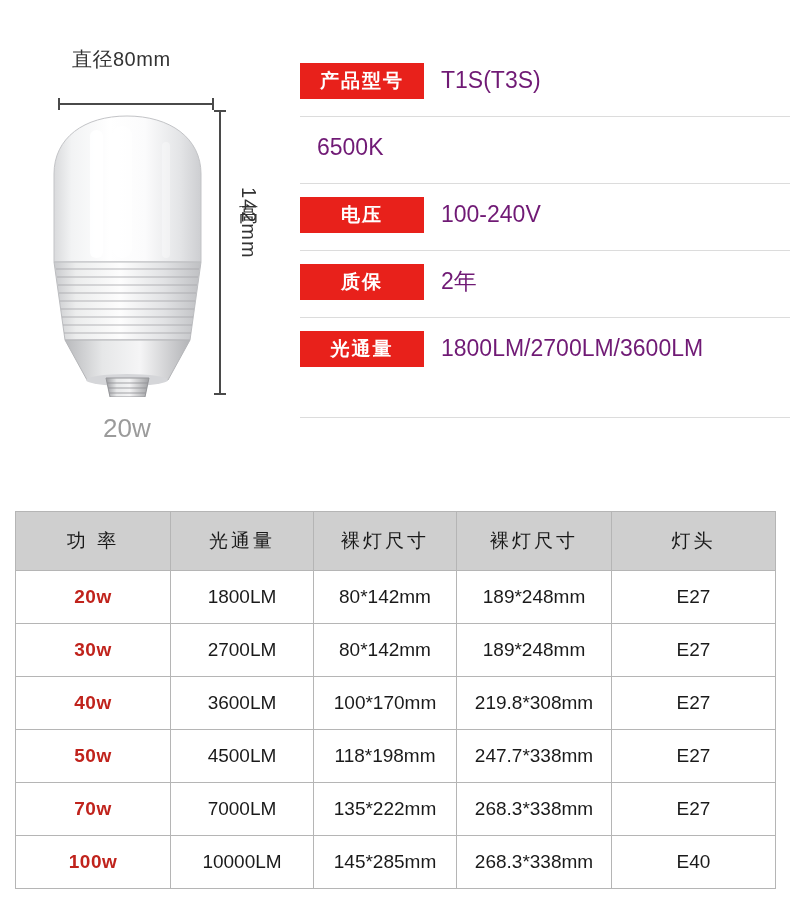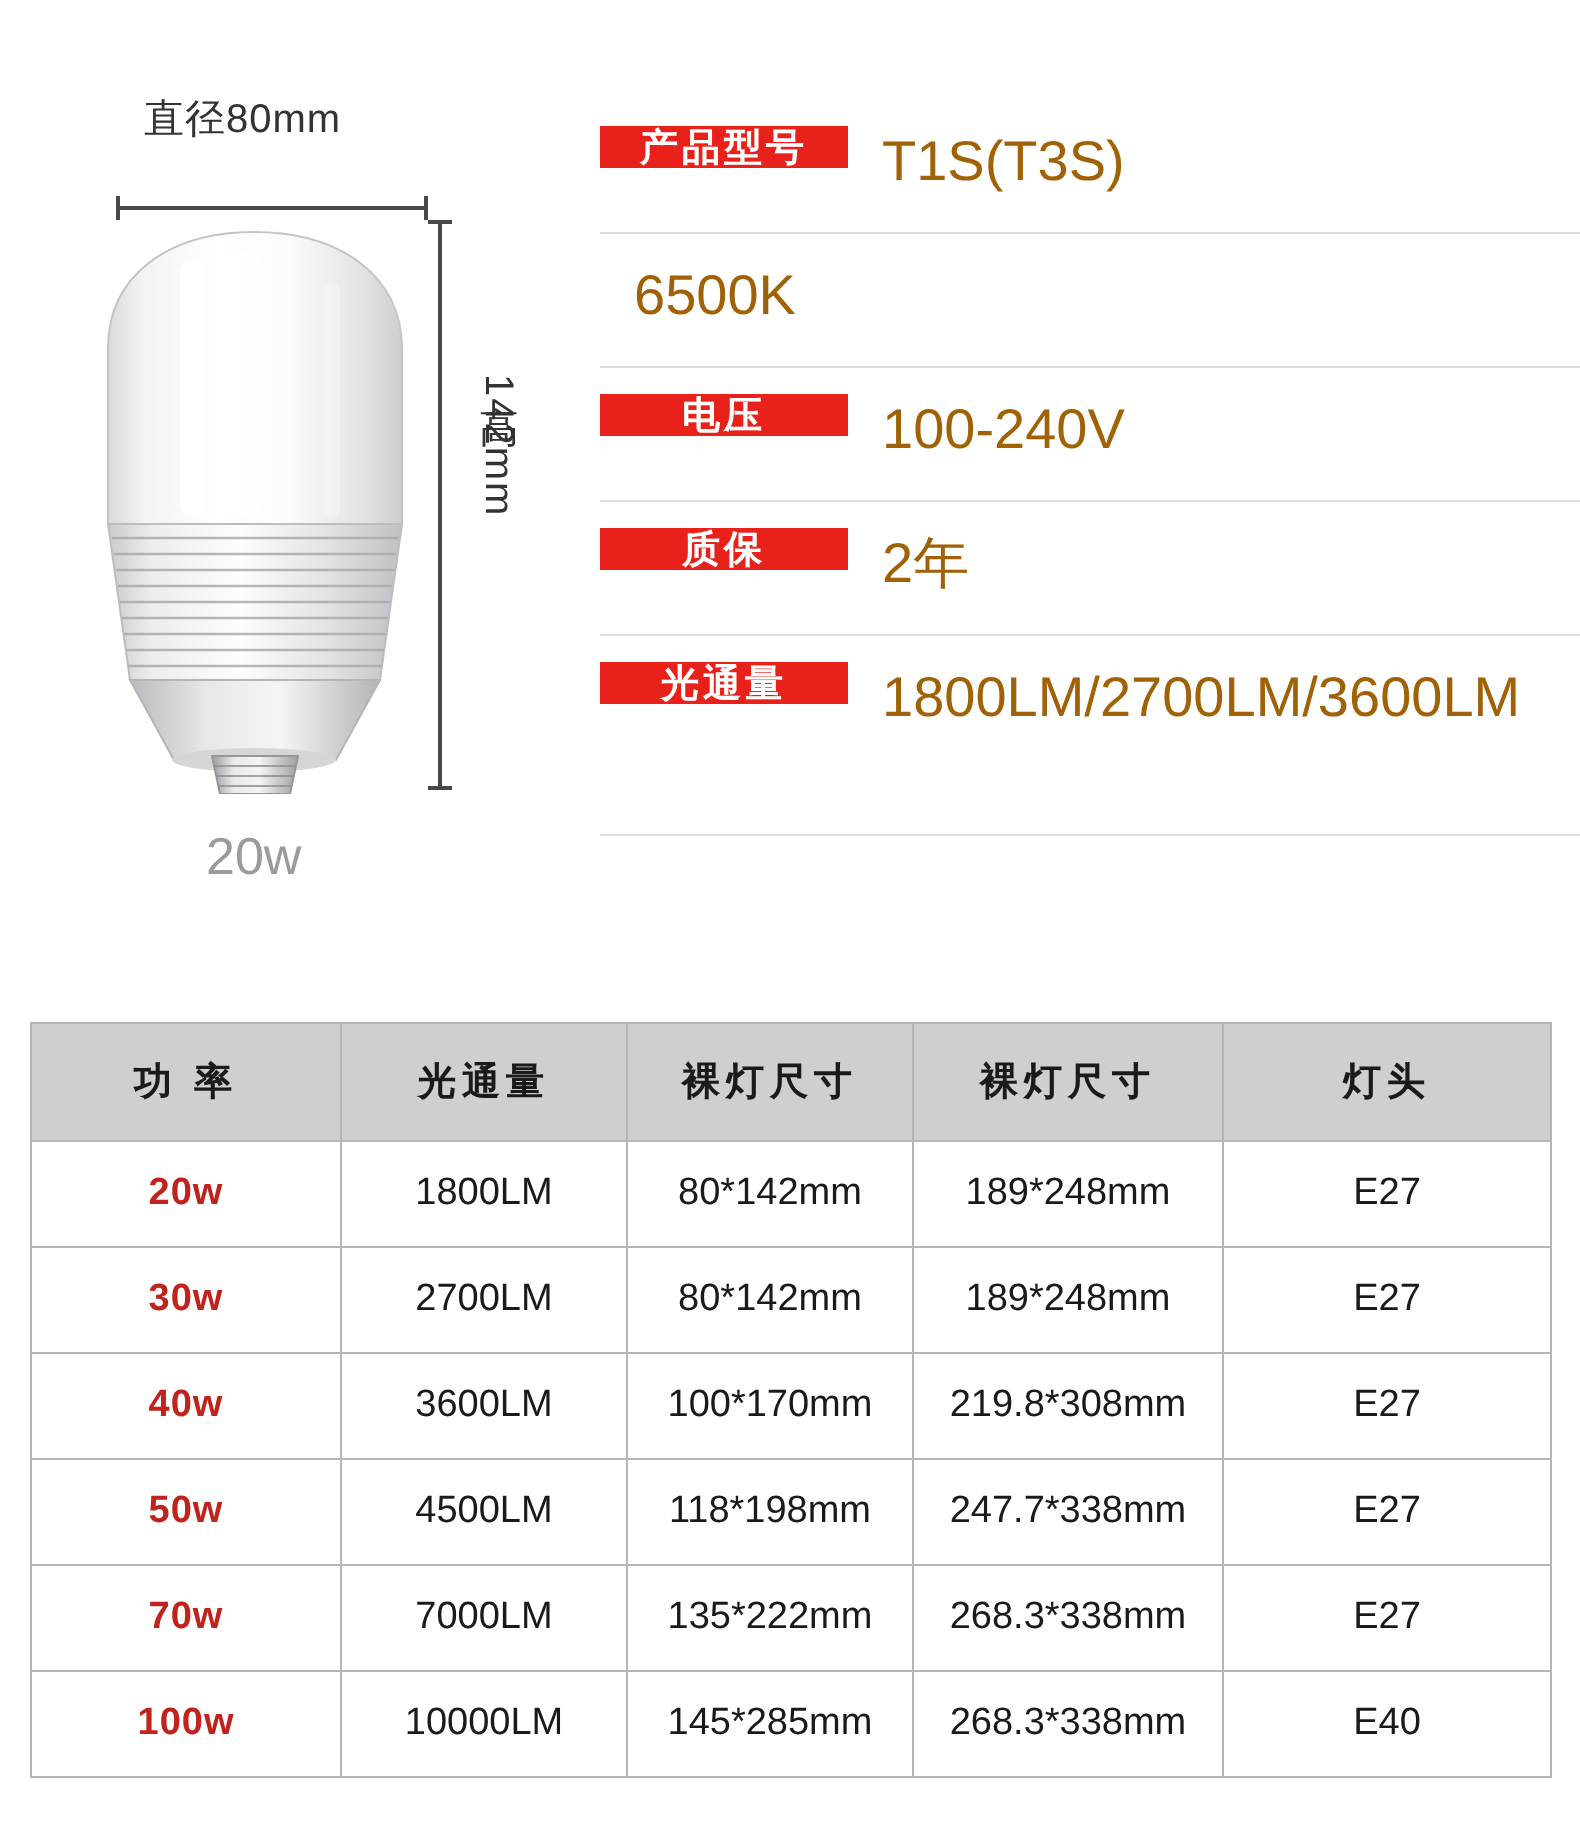--- a/index.html
+++ b/index.html
@@ -139,38 +139,38 @@
     border-bottom: 1px solid #dcdcdc;
     min-height: 67px;
     box-sizing: border-box;
   }
   .spec-row:last-child {
     border-bottom: 1px solid #dcdcdc;
   }
   .spec-tag {
     flex: 0 0 auto;
     width: 124px;
-    height: 21px;
+    height: 36px;
     margin-top: 13px;
     background: #e8211b;
     color: #ffffff;
     font-size: 19px;
     font-weight: bold;
     display: flex;
     align-items: center;
     justify-content: center;
     letter-spacing: 2px;
     box-sizing: border-box;
   }
   .spec-val {
     flex: 1 1 auto;
     padding-left: 17px;
     margin-top: 15px;
-    font-size: 28px;
-    color: #a16207;
+    font-size: 23px;
+    color: #701a75;
     line-height: 31px;
   }
   .spec-val .line2 {
     display: block;
   }
   .spec-row.tall {
     min-height: 100px;
   }
 
   
@@ -190,21 +190,21 @@
     border: 1px solid #b5b5b5;
     text-align: center;
     font-size: 19px;
     color: #1a1a1a;
     padding: 0;
   }
   table#spec-table thead th {
     background: #cfcfcf;
     height: 58px;
     font-size: 19px;
-    font-weight: bold;
+    font-weight: normal;
     letter-spacing: 3px;
   }
   table#spec-table tbody td {
     height: 52px;
   }
   table#spec-table tbody td.power {
     color: #c0231c;
     font-size: 19px;
     font-weight: bold;
     letter-spacing: 0.5px;

